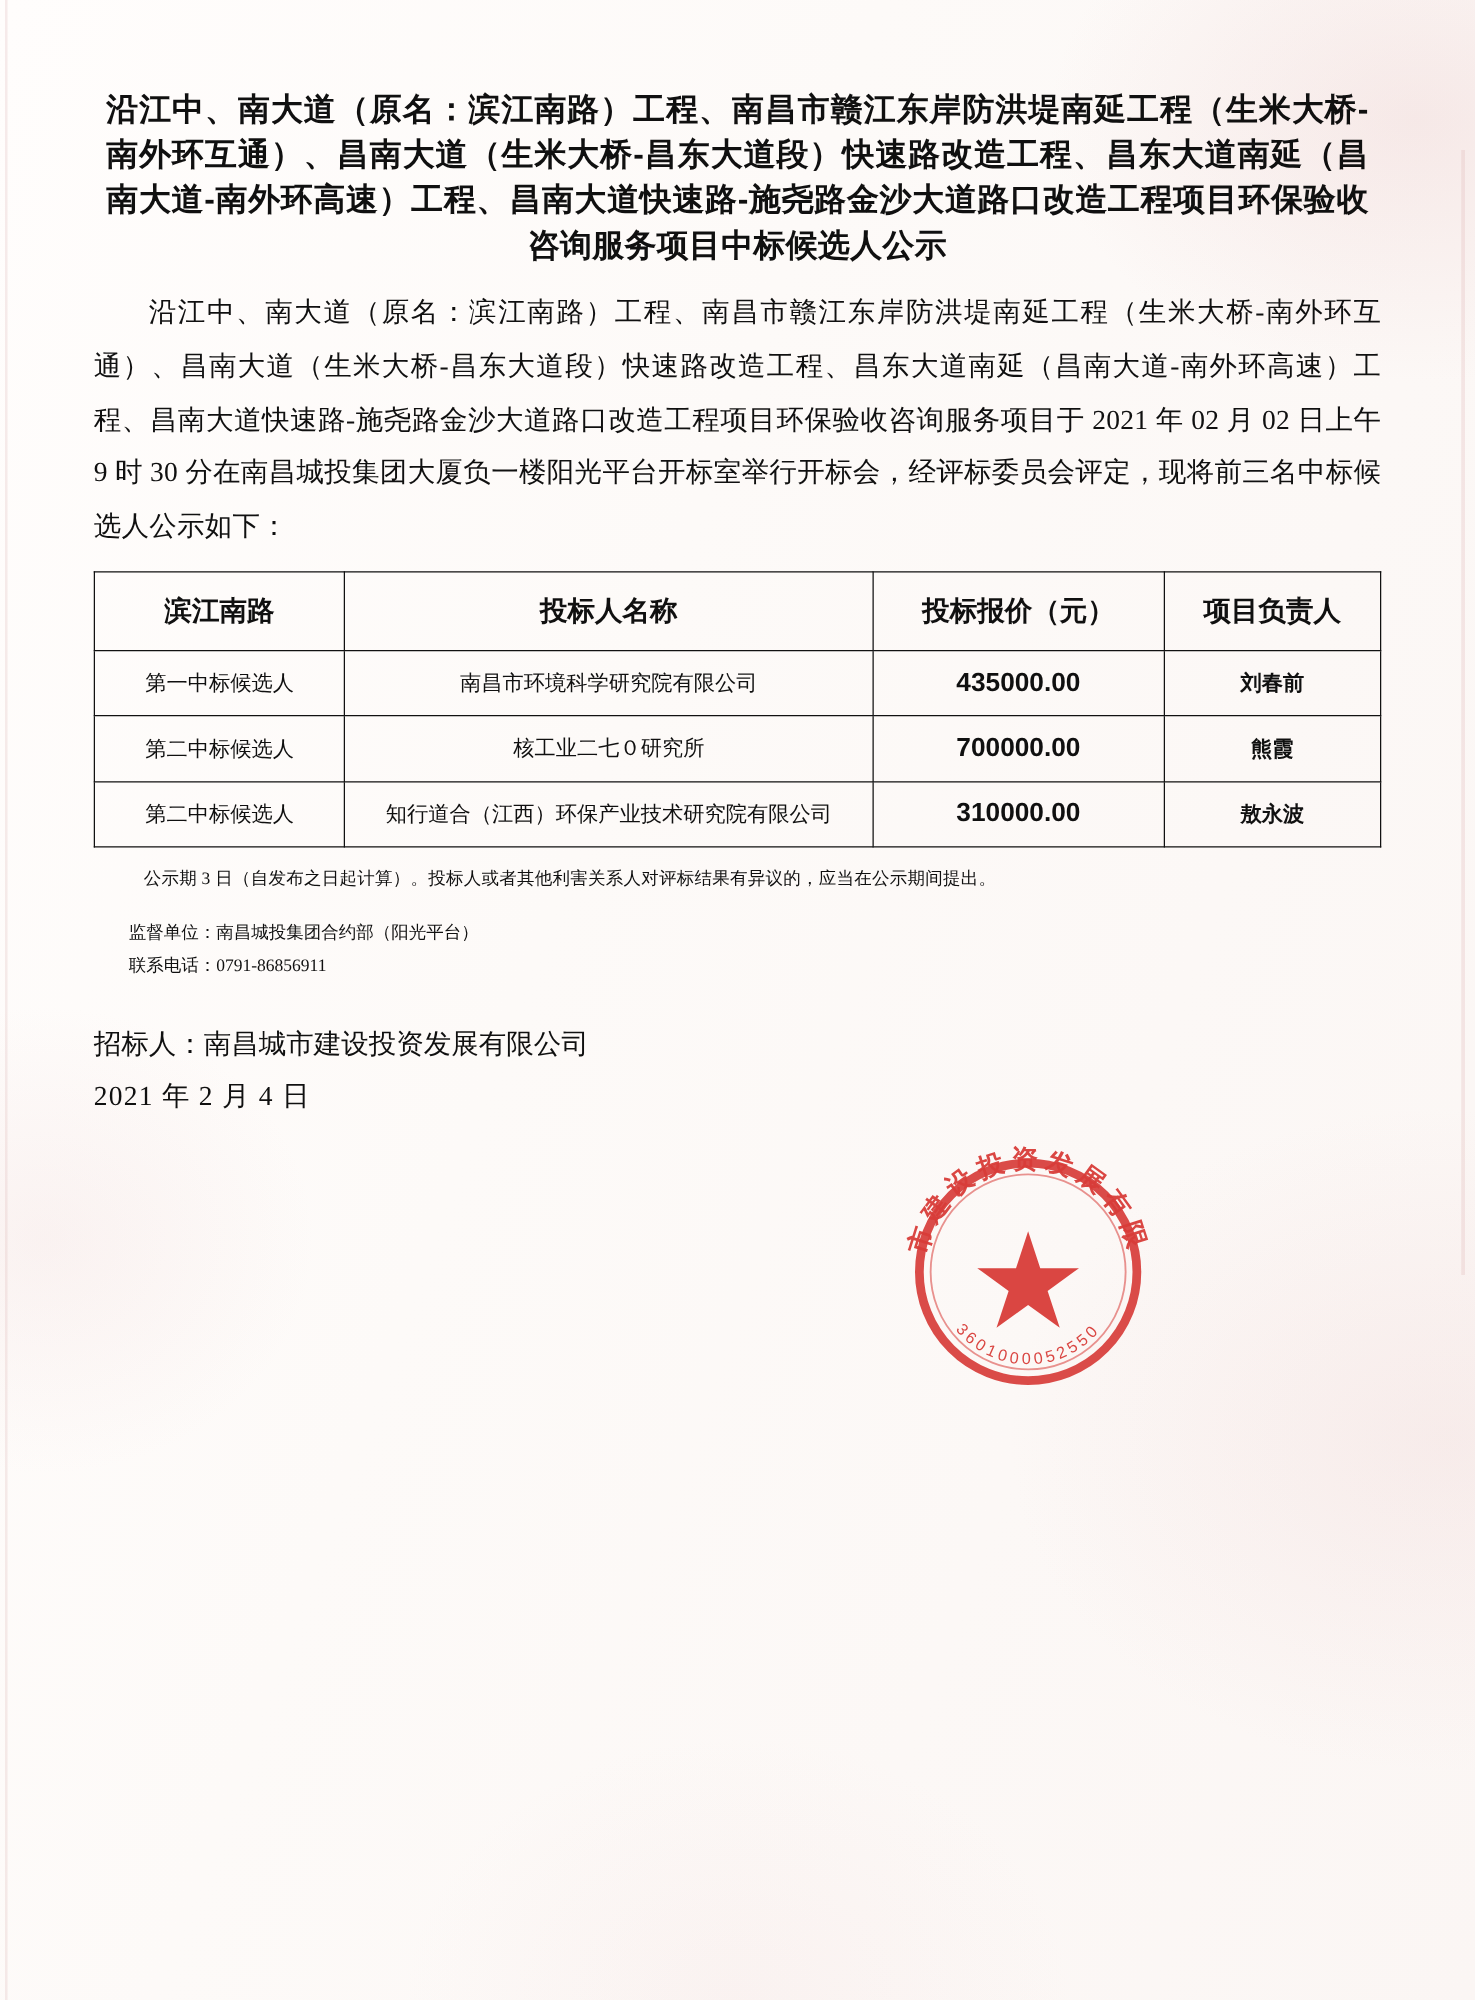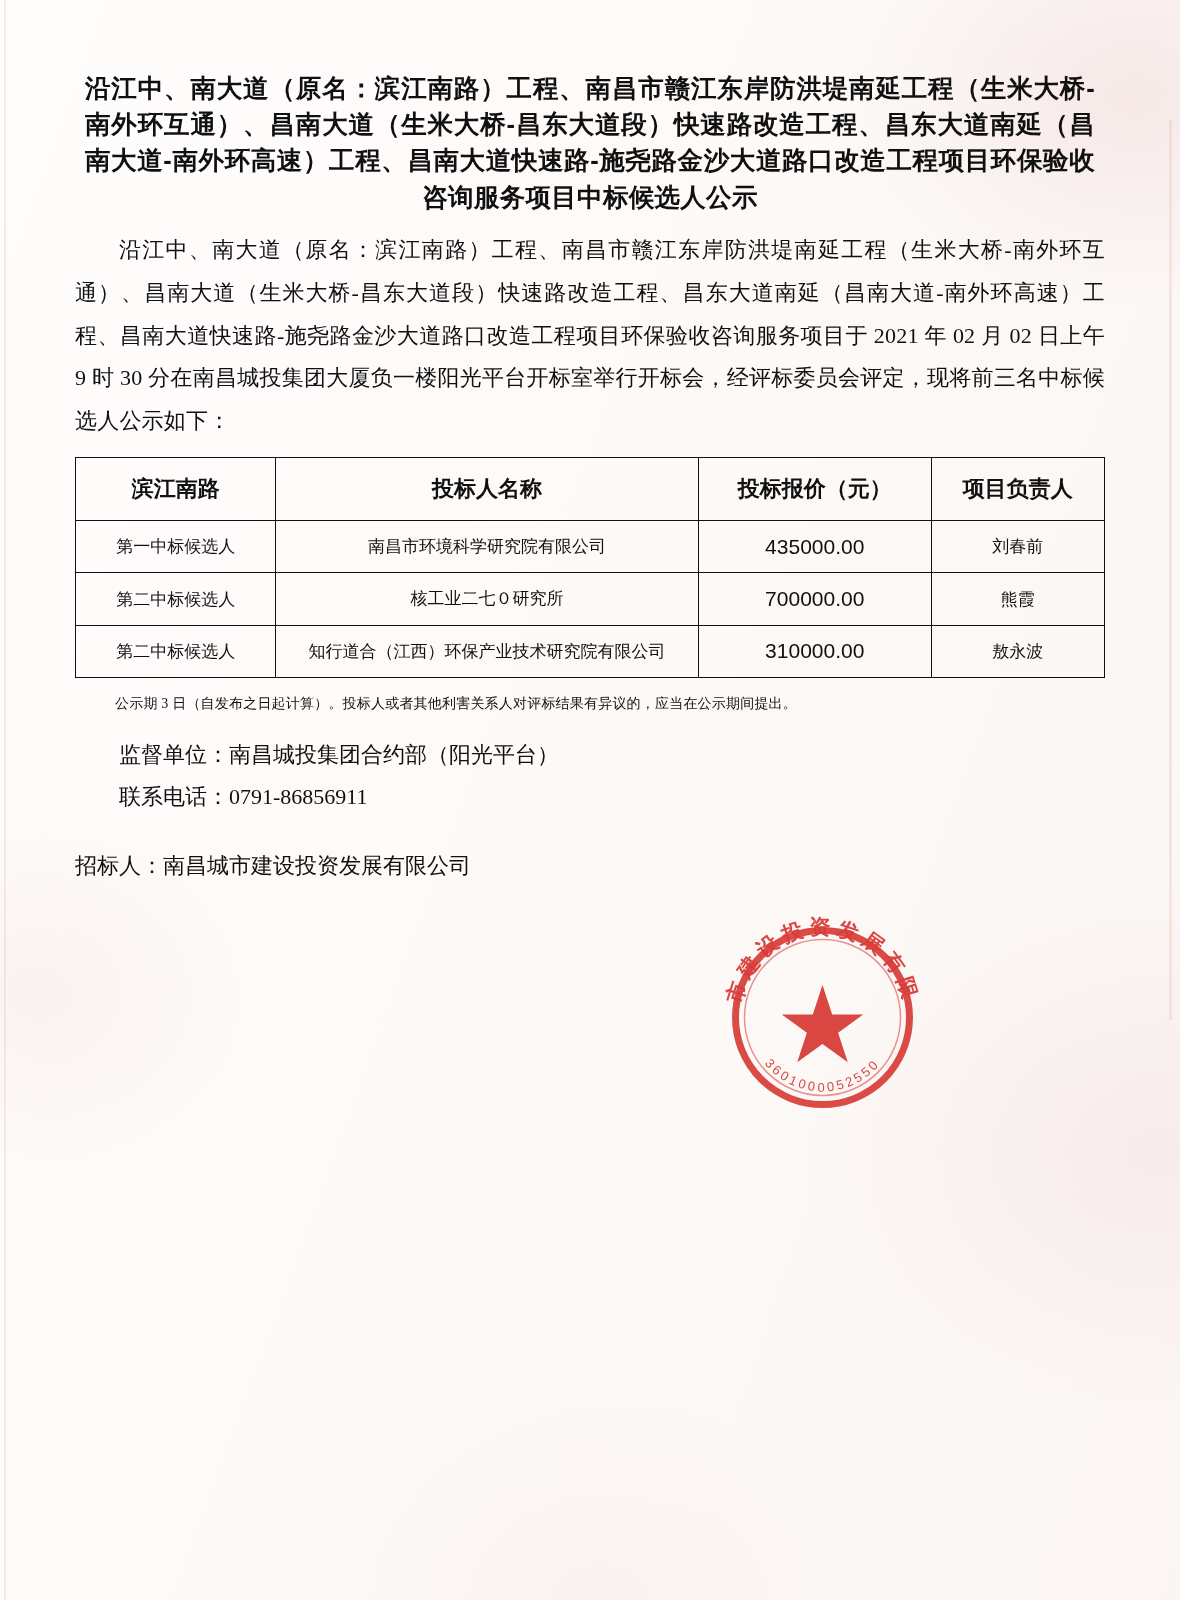--- a/index.html
+++ b/index.html
@@ -74,21 +74,21 @@
     vertical-align: middle;
     font-family: "Liberation Serif", "DejaVu Serif", serif;
   }
   table.bid-table th {
     font-weight: bold;
     font-size: 22px;
     padding: 16px 6px;
   }
   table.bid-table td.amount,
   table.bid-table td.manager {
-    font-weight: normal;
+    font-weight: bold;
     text-align: center;
   }
   table.bid-table td.amount {
     font-family: "Liberation Sans", "DejaVu Sans", sans-serif;
     font-size: 21px;
   }
   td.bidder-wrap {
     line-height: 1.6;
     padding: 8px 14px;
   }
@@ -99,21 +99,21 @@
   .tail-par {
     font-size: 14px;
     line-height: 1.95;
     text-align: justify;
     letter-spacing: 0.2px;
     text-indent: 2em;
     margin: 12px;
   }
   .sign-block {
     margin-top: 17px;
-    font-size: 22px;
+    font-size: 14px;
     line-height: 1.9;
     position: relative;
   }
   .sign-line {
     text-indent: 2em;
   }
   .signer {
     margin-top: 27px;
     text-align: left;
     padding-right: 75px;
@@ -190,20 +190,21 @@
 
   <p class="tail-par">公示期 3 日（自发布之日起计算）。投标人或者其他利害关系人对评标结果有异议的，应当在公示期间提出。</p>
 
   <div class="sign-block">
     <div class="sign-line">监督单位：南昌城投集团合约部（阳光平台）</div>
     <div class="sign-line">联系电话：0791-86856911</div>
   </div>
 
   <div class="signer">
     <div>招标人：南昌城市建设投资发展有限公司</div>
+    <div class="date-line">2021 年 2 月 4 日</div>
   </div>
 
 </div>
 
 <div class="seal">
   <svg viewBox="0 0 215 215" width="215" height="215" aria-hidden="true">
     <defs>
       <path id="sealTopArc" d="M 25,107 A 82,82 0 0 1 190,107"></path>
       <path id="sealBottomArc" d="M 33,107 A 74,74 0 0 0 182,107"></path>
     </defs>

